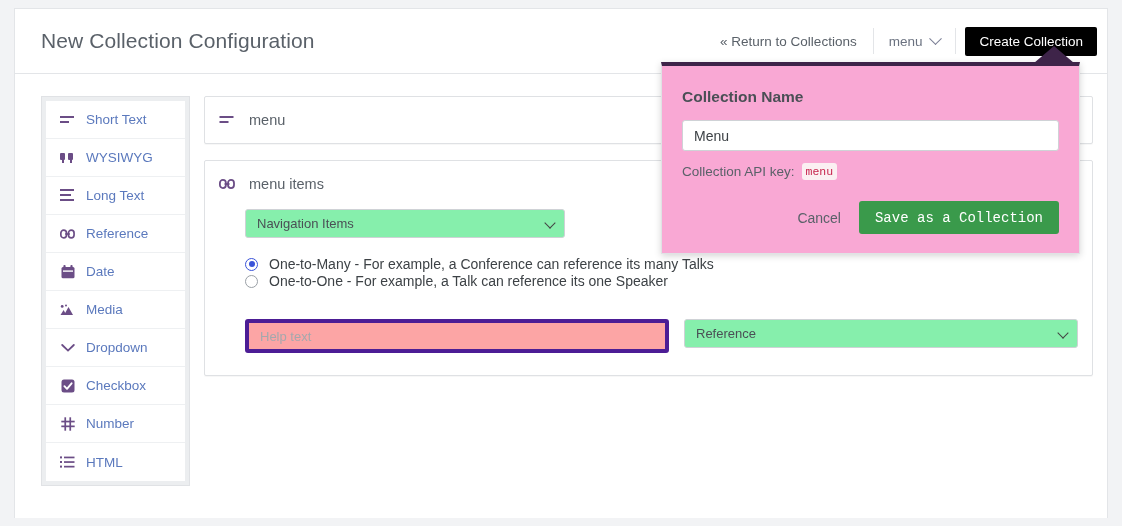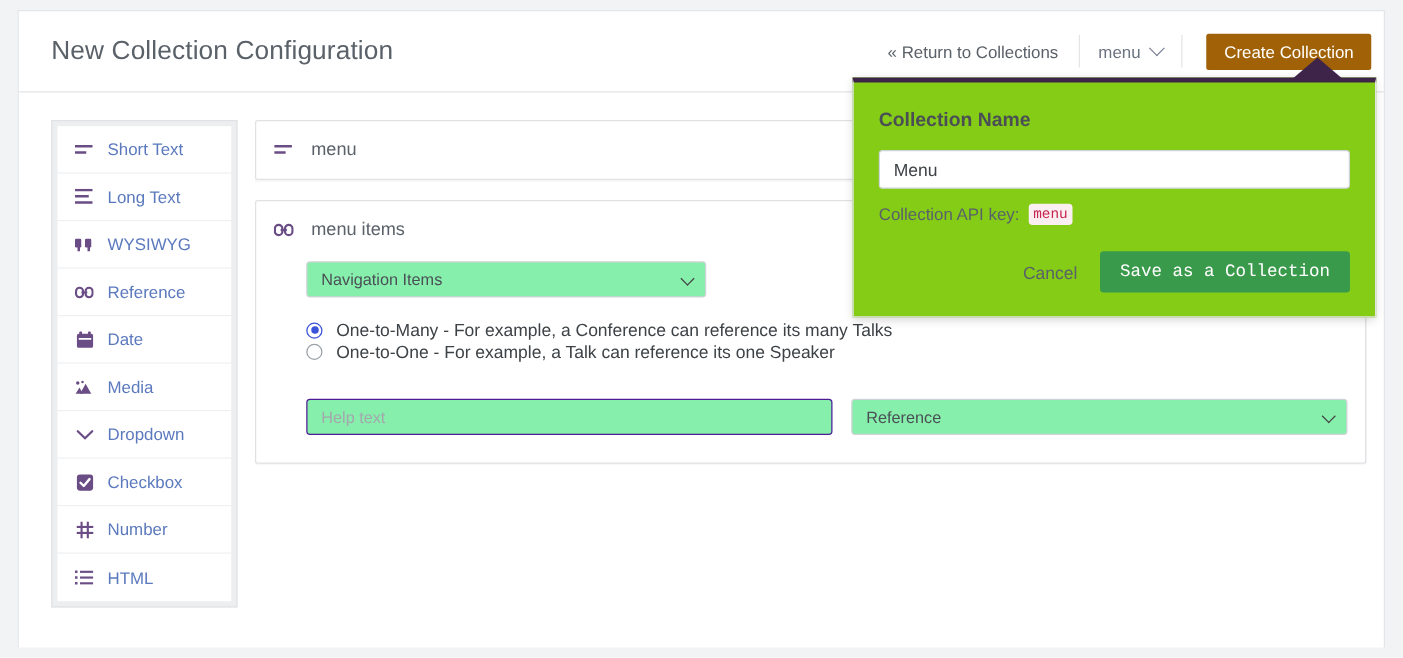--- a/index.html
+++ b/index.html
@@ -64,29 +64,29 @@
     white-space: nowrap;
   }
   .chev {
     display: inline-block;
     width: 9px; height: 9px;
     border-right: 1.7px solid #7b7f96;
     border-bottom: 1.7px solid #7b7f96;
     transform: rotate(45deg) translate(-2px,-2px);
   }
   #create-collection-btn {
-    background: #a16207;
+    background: #000000;
     color: #ffffff;
     border: none;
     border-radius: 2px;
     font-family: "Liberation Sans", sans-serif;
     font-size: 13.5px;
     padding: 0 14px;
     height: 29px;
-    margin-left: 19px;
+    margin-left: 9px;
     cursor: pointer;
     white-space: nowrap;
   }
 
   
   #page-body {
     display: flex;
     padding: 22px 0 0 26px;
   }
 
@@ -222,35 +222,35 @@
     display: flex;
     gap: 15px;
     margin-top: 30px;
   }
   input.help-text {
     flex: 1;
     height: 29px;
     font-family: "Liberation Sans", sans-serif;
     font-size: 13px;
     color: #4a4f55;
-    border: 1px solid #4c1d95;
+    border: 4px solid #4c1d95;
     border-radius: 3px;
     padding: 13px 11px;
-    background: #86efac;
+    background: #fca5a5;
   }
   input.help-text::placeholder { color: #a4a8ad; }
   .bottom-row .sel-wrap { flex: 1; display: block; }
   .bottom-row select.styled { width: 100%; }
 
   
   #collection-name-popover {
     position: absolute;
-    left: 682px; top: 62px;
+    left: 661px; top: 62px;
     width: 419px;
-    background: #84cc16;
+    background: #f9a8d4;
     border: 1px solid #e0e2e5;
     border-top: 4px solid #3e2449;
     box-shadow: 0 2px 7px rgba(0,0,0,.17);
     padding: 22px 20px 19px 20px;
     z-index: 30;
   }
   #popover-arrow {
     position: absolute;
     left: 1034px; top: 46px;
     width: 0; height: 0;
@@ -339,39 +339,39 @@
           <svg width="15" height="12" viewBox="0 0 15 12">
               <rect x="0" y="2" width="14" height="2" fill="currentColor"></rect>
               <rect x="0" y="7" width="9" height="2" fill="currentColor"></rect>
             </svg>
         </span>
         <span>Short Text</span>
       </div>
 
       <div class="ft-item">
         <span class="ft-icon">
-          <svg width="15" height="13" viewBox="0 0 15 13">
-              <rect x="0" y="0" width="14" height="2" fill="currentColor"></rect>
-              <rect x="0" y="5" width="11" height="2" fill="currentColor"></rect>
-              <rect x="0" y="10" width="14" height="2" fill="currentColor"></rect>
-            </svg>
-        </span>
-        <span>Long Text</span>
-      </div>
-
-      <div class="ft-item">
-        <span class="ft-icon">
           <svg width="15" height="12" viewBox="0 0 15 12">
               <rect x="0" y="1" width="5" height="7" rx="1" fill="currentColor"></rect>
               <rect x="8" y="1" width="5" height="7" rx="1" fill="currentColor"></rect>
               <rect x="2" y="7" width="2" height="4" fill="currentColor"></rect>
               <rect x="10" y="7" width="2" height="4" fill="currentColor"></rect>
             </svg>
         </span>
         <span>WYSIWYG</span>
+      </div>
+
+      <div class="ft-item">
+        <span class="ft-icon">
+          <svg width="15" height="13" viewBox="0 0 15 13">
+              <rect x="0" y="0" width="14" height="2" fill="currentColor"></rect>
+              <rect x="0" y="5" width="11" height="2" fill="currentColor"></rect>
+              <rect x="0" y="10" width="14" height="2" fill="currentColor"></rect>
+            </svg>
+        </span>
+        <span>Long Text</span>
       </div>
 
       <div class="ft-item">
         <span class="ft-icon">
           <svg width="16" height="12" viewBox="0 0 16 12">
               <rect x="0.9" y="1.9" width="6" height="8.2" rx="3" fill="none" stroke="currentColor" stroke-width="1.8"></rect>
               <rect x="9" y="1.9" width="6" height="8.2" rx="3" fill="none" stroke="currentColor" stroke-width="1.8"></rect>
               <rect x="5.5" y="5.1" width="5" height="1.8" fill="currentColor"></rect>
             </svg>
         </span>

